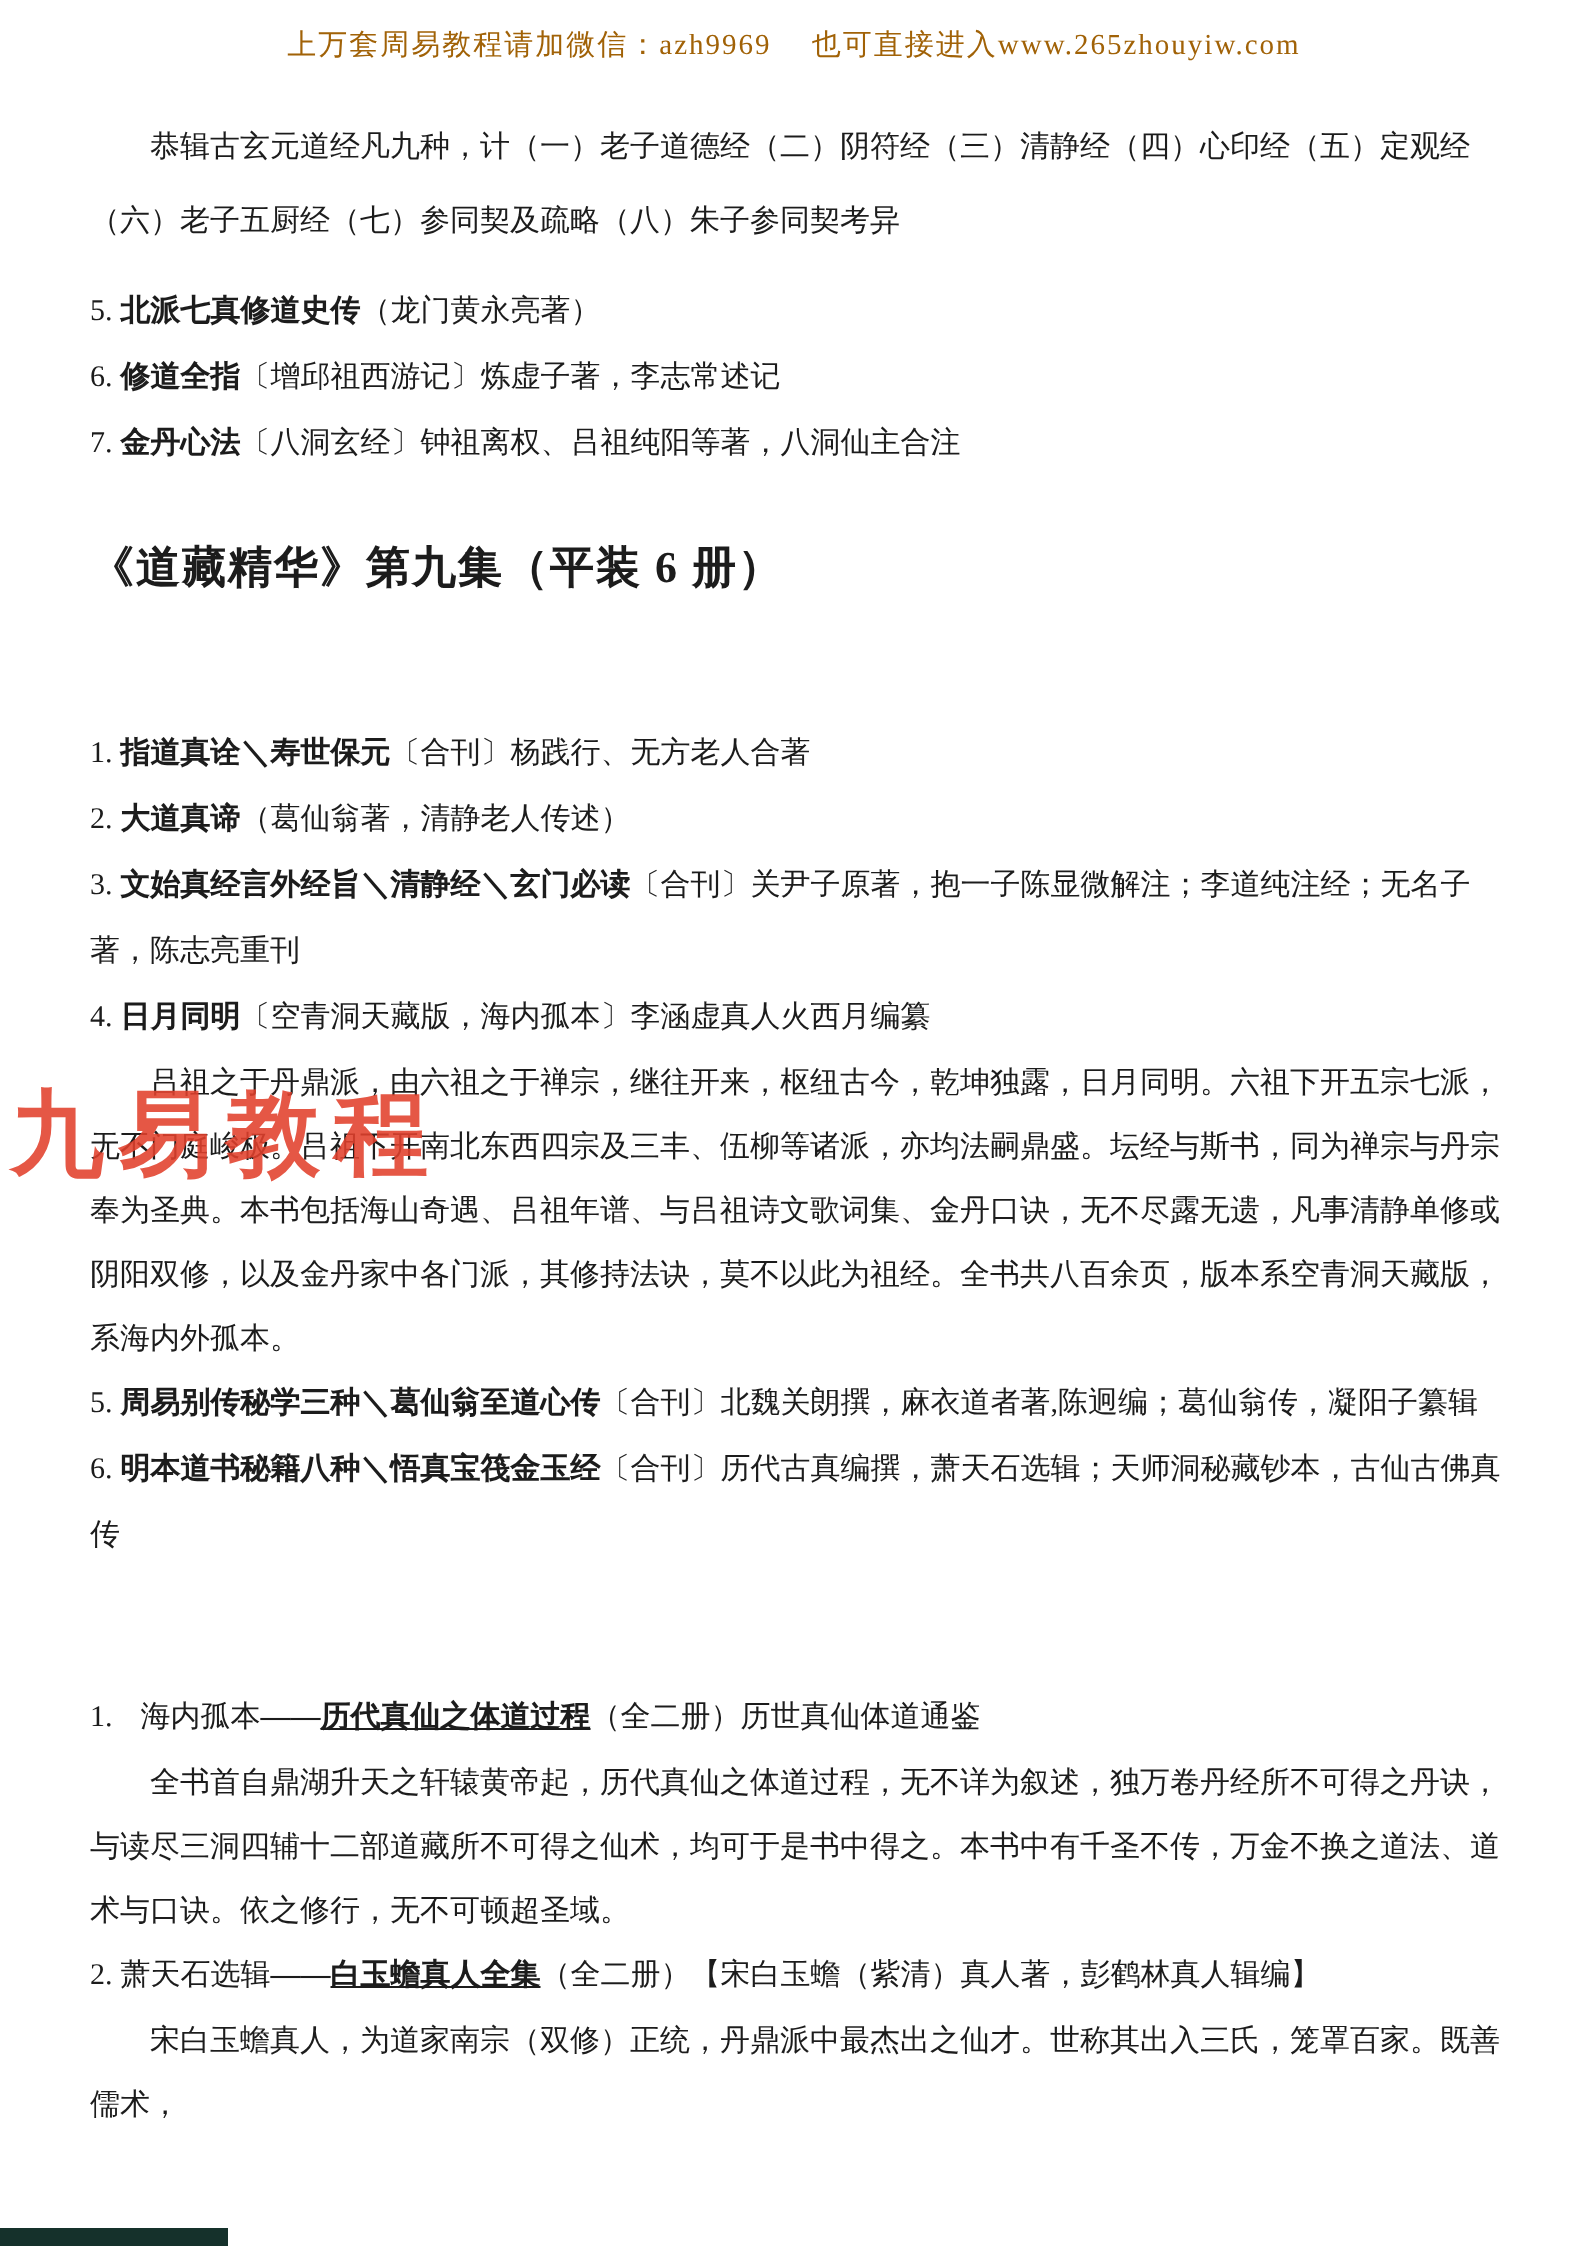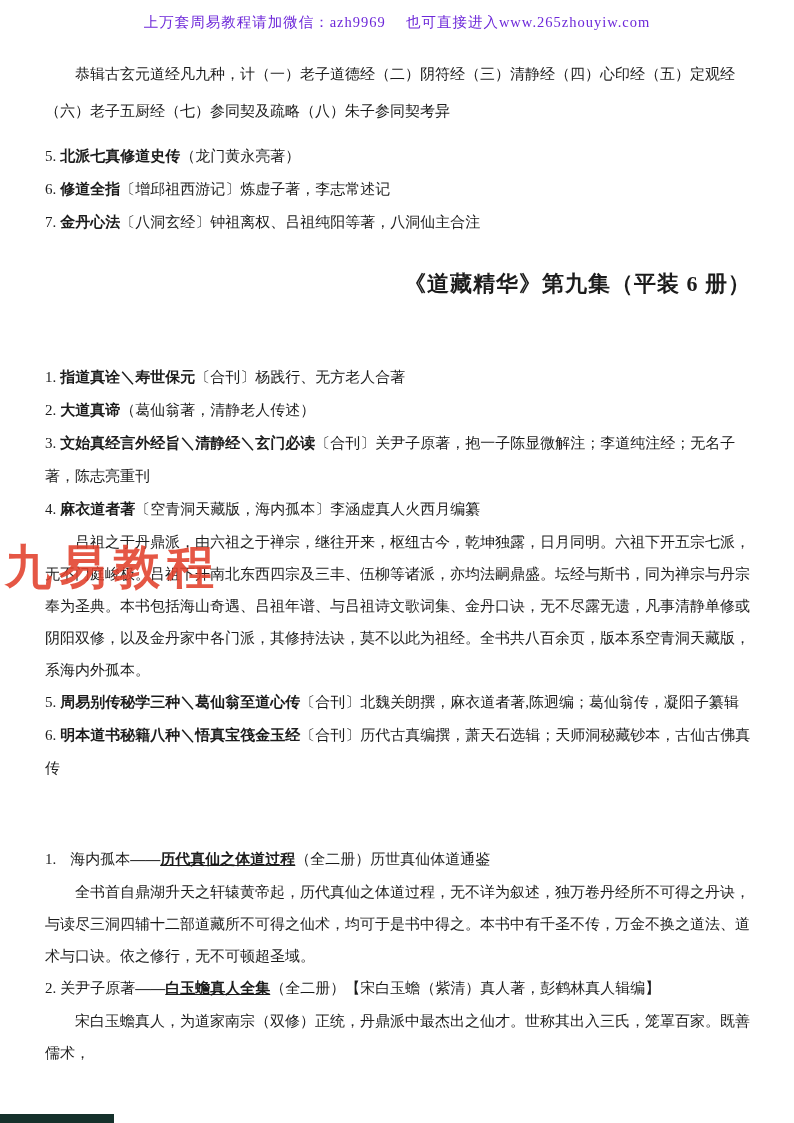--- a/index.html
+++ b/index.html
@@ -20,21 +20,21 @@
   }
   .intro{
     text-indent:2em;line-height:37px;margin:0 0 10px 0;
   }
   .list{margin:0;}
   .list-item{line-height:33px;}
   .item-num{margin-right:4px;}
   .item-title{font-weight:bold;}
   .item-title.u{text-decoration:underline;}
   .section-heading{
-    text-align:right;font-weight:bold;font-size:22px;
+    text-align:left;font-weight:bold;font-size:22px;
     letter-spacing:1px;line-height:30px;
   }
   .h9{margin:30px 0 0 0;}
   .h10{margin:36px 0 0 0;}
   .s9-list{margin-top:62px;}
   .s10-list{margin-top:58px;}
   .body-para{
     text-indent:2em;line-height:32px;margin:0;
   }
   .dash{font-weight:bold;letter-spacing:0;}
@@ -48,21 +48,21 @@
   .bottom-bar{
     position:absolute;left:0;bottom:0;width:114px;height:9px;
     background:#15312b;z-index:6;
   }
 </style>
 </head>
 <body>
 
 <div class="page">
 
-  <div class="header-line" style="color: #6d28d9;">上万套周易教程请加微信：azh9969　 也可直接进入www.265zhouyiw.com</div>
+  <div class="header-line" style="color: #a16207;">上万套周易教程请加微信：azh9969　 也可直接进入www.265zhouyiw.com</div>
 
   <div class="content">
 
     <p class="intro">恭辑古玄元道经凡九种，计（一）老子道德经（二）阴符经（三）清静经（四）心印经（五）定观经（六）老子五厨经（七）参同契及疏略（八）朱子参同契考异</p>
 
     <div class="list">
       <div class="list-item">
         <span class="item-num">5.</span><span class="item-title">北派七真修道史传</span><span>（龙门黄永亮著）</span>
       </div>
       <div class="list-item">
@@ -79,42 +79,42 @@
       <div class="list-item">
         <span class="item-num">1.</span><span class="item-title">指道真诠＼寿世保元</span><span>〔合刊〕杨践行、无方老人合著</span>
       </div>
       <div class="list-item">
         <span class="item-num">2.</span><span class="item-title">大道真谛</span><span>（葛仙翁著，清静老人传述）</span>
       </div>
       <div class="list-item">
         <span class="item-num">3.</span><span class="item-title">文始真经言外经旨＼清静经＼玄门必读</span><span>〔合刊〕关尹子原著，抱一子陈显微解注；李道纯注经；无名子著，陈志亮重刊</span>
       </div>
       <div class="list-item">
-        <span class="item-num">4.</span><span class="item-title">麻衣道者著</span><span>〔空青洞天藏版，海内孤本〕李涵虚真人火西月编纂</span>
+        <span class="item-num">4.</span><span class="item-title">日月同明</span><span>〔空青洞天藏版，海内孤本〕李涵虚真人火西月编纂</span>
       </div>
 
       <p class="body-para">吕祖之于丹鼎派，由六祖之于禅宗，继往开来，枢纽古今，乾坤独露，日月同明。六祖下开五宗七派，无不门庭峻极。吕祖下开南北东西四宗及三丰、伍柳等诸派，亦均法嗣鼎盛。坛经与斯书，同为禅宗与丹宗奉为圣典。本书包括海山奇遇、吕祖年谱、与吕祖诗文歌词集、金丹口诀，无不尽露无遗，凡事清静单修或阴阳双修，以及金丹家中各门派，其修持法诀，莫不以此为祖经。全书共八百余页，版本系空青洞天藏版，系海内外孤本。</p>
 
       <div class="list-item">
         <span class="item-num">5.</span><span class="item-title">周易别传秘学三种＼葛仙翁至道心传</span><span>〔合刊〕北魏关朗撰，麻衣道者著,陈迥编；葛仙翁传，凝阳子纂辑</span>
       </div>
       <div class="list-item">
         <span class="item-num">6.</span><span class="item-title">明本道书秘籍八种＼悟真宝筏金玉经</span><span>〔合刊〕历代古真编撰，萧天石选辑；天师洞秘藏钞本，古仙古佛真传</span>
       </div>
     </div>
 
 
     <div class="list s10-list">
       <div class="list-item">
         <span class="item-num num-wide">1.</span><span>海内孤本</span><span class="dash">——</span><span class="item-title u">历代真仙之体道过程</span><span>（全二册）历世真仙体道通鉴</span>
       </div>
       <p class="body-para">全书首自鼎湖升天之轩辕黄帝起，历代真仙之体道过程，无不详为叙述，独万卷丹经所不可得之丹诀，与读尽三洞四辅十二部道藏所不可得之仙术，均可于是书中得之。本书中有千圣不传，万金不换之道法、道术与口诀。依之修行，无不可顿超圣域。</p>
 
       <div class="list-item">
-        <span class="item-num">2.</span><span>关尹子原著</span><span class="dash">——</span><span class="item-title u">白玉蟾真人全集</span><span>（全二册）【宋白玉蟾（紫清）真人著，彭鹤林真人辑编】</span>
+        <span class="item-num">2.</span><span>萧天石选辑</span><span class="dash">——</span><span class="item-title u">白玉蟾真人全集</span><span>（全二册）【宋白玉蟾（紫清）真人著，彭鹤林真人辑编】</span>
       </div>
       <p class="body-para">宋白玉蟾真人，为道家南宗（双修）正统，丹鼎派中最杰出之仙才。世称其出入三氏，笼罩百家。既善儒术，</p>
     </div>
 
   </div>
 
   <div class="watermark" style="color: rgb(226, 64, 44);">九易教程</div>
 
   <div class="bottom-bar"></div>
 

